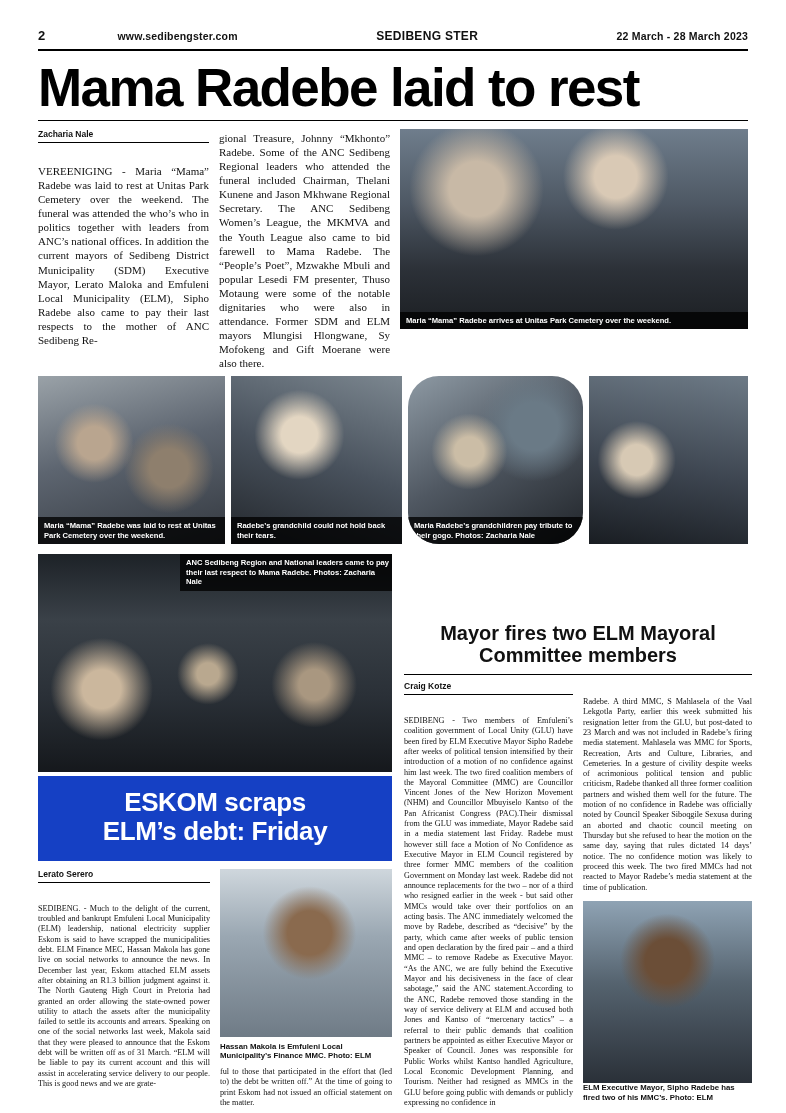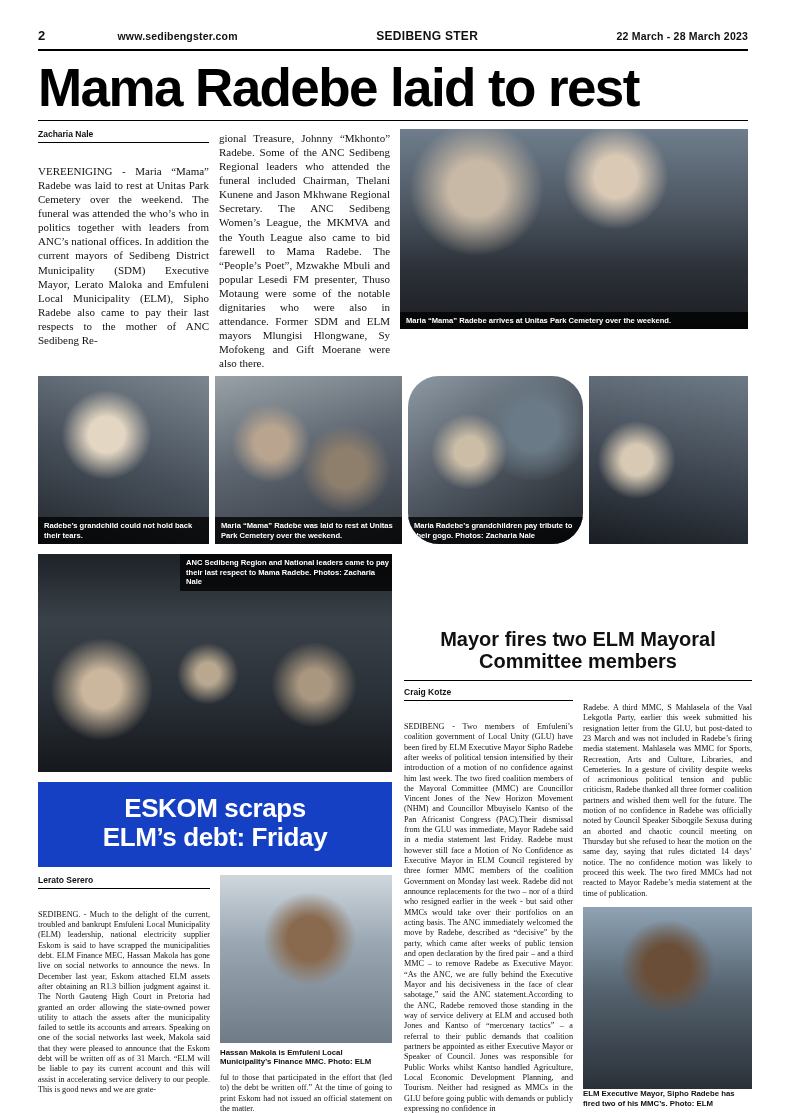--- a/index.html
+++ b/index.html
@@ -232,41 +232,41 @@
     </div>
 
     <div style="width:350px;">
       <div class="photo ph-funeral1" style="height:200px;">
         <div class="cap full">Maria “Mama” Radebe arrives at Unitas Park Cemetery over the weekend.</div>
       </div>
     </div>
   </div>
 
   <div style="display:flex; gap:6px; margin-top:6px;">
+    <div class="photo ph-funeral2" style="width:188px; height:168px;">
+      <div class="cap full">Maria “Mama” Radebe was laid to rest at Unitas Park Cemetery over the weekend.</div>
+    </div>
     <div class="photo ph-funeral3" style="width:172px; height:168px;">
       <div class="cap full">Radebe’s grandchild could not hold back their tears.</div>
     </div>
-    <div class="photo ph-funeral2" style="width:188px; height:168px;">
-      <div class="cap full">Maria “Mama” Radebe was laid to rest at Unitas Park Cemetery over the weekend.</div>
-    </div>
     <div class="photo ph-funeral4" style="width:176px; height:168px;">
       <div class="cap full">Maria Radebe’s grandchildren pay tribute to their gogo. Photos: Zacharia Nale</div>
     </div>
     <div class="photo ph-funeral5" style="width:160px; height:168px;"></div>
   </div>
 
   <div class="mid-area">
 
     <div class="mid-left">
 
       <div class="photo ph-wide" style="height:218px;">
         <div class="cap" style="top:0; bottom:auto; left:142px; width:218px;">ANC Sedibeng Region and National leaders came to pay their last respect to Mama Radebe. Photos: Zacharia Nale</div>
       </div>
 
-      <div class="eskom-banner" style="margin-top:10px;">
+      <div class="eskom-banner" style="margin-top:4px;">
         <div>ESKOM scraps</div>
         <div>ELM’s debt: Friday</div>
       </div>
 
       <div class="two-col-small">
         <div class="c">
           <div class="byline">Lerato Serero</div>
           <div class="small-just">SEDIBENG. - Much to the delight of the current, troubled and bankrupt Emfuleni Local Municipality (ELM) leadership, national electricity supplier Eskom is said to have scrapped the municipalities debt.
 ELM Finance MEC, Hassan Makola has gone live on social networks to announce the news. In December last year, Eskom attached ELM assets after obtaining an R1.3 billion judgment against it. The North Gauteng High Court in Pretoria had granted an order allowing the state-owned power utility to attach the assets after the municipality failed to settle its accounts and arrears.
 Speaking on one of the social networks last week, Makola said that they were pleased to announce that the Eskom debt will be written off as of 31 March. “ELM will be liable to pay its current account and this will assist in accelerating service delivery to our people. This is good news and we are grate-</div>

